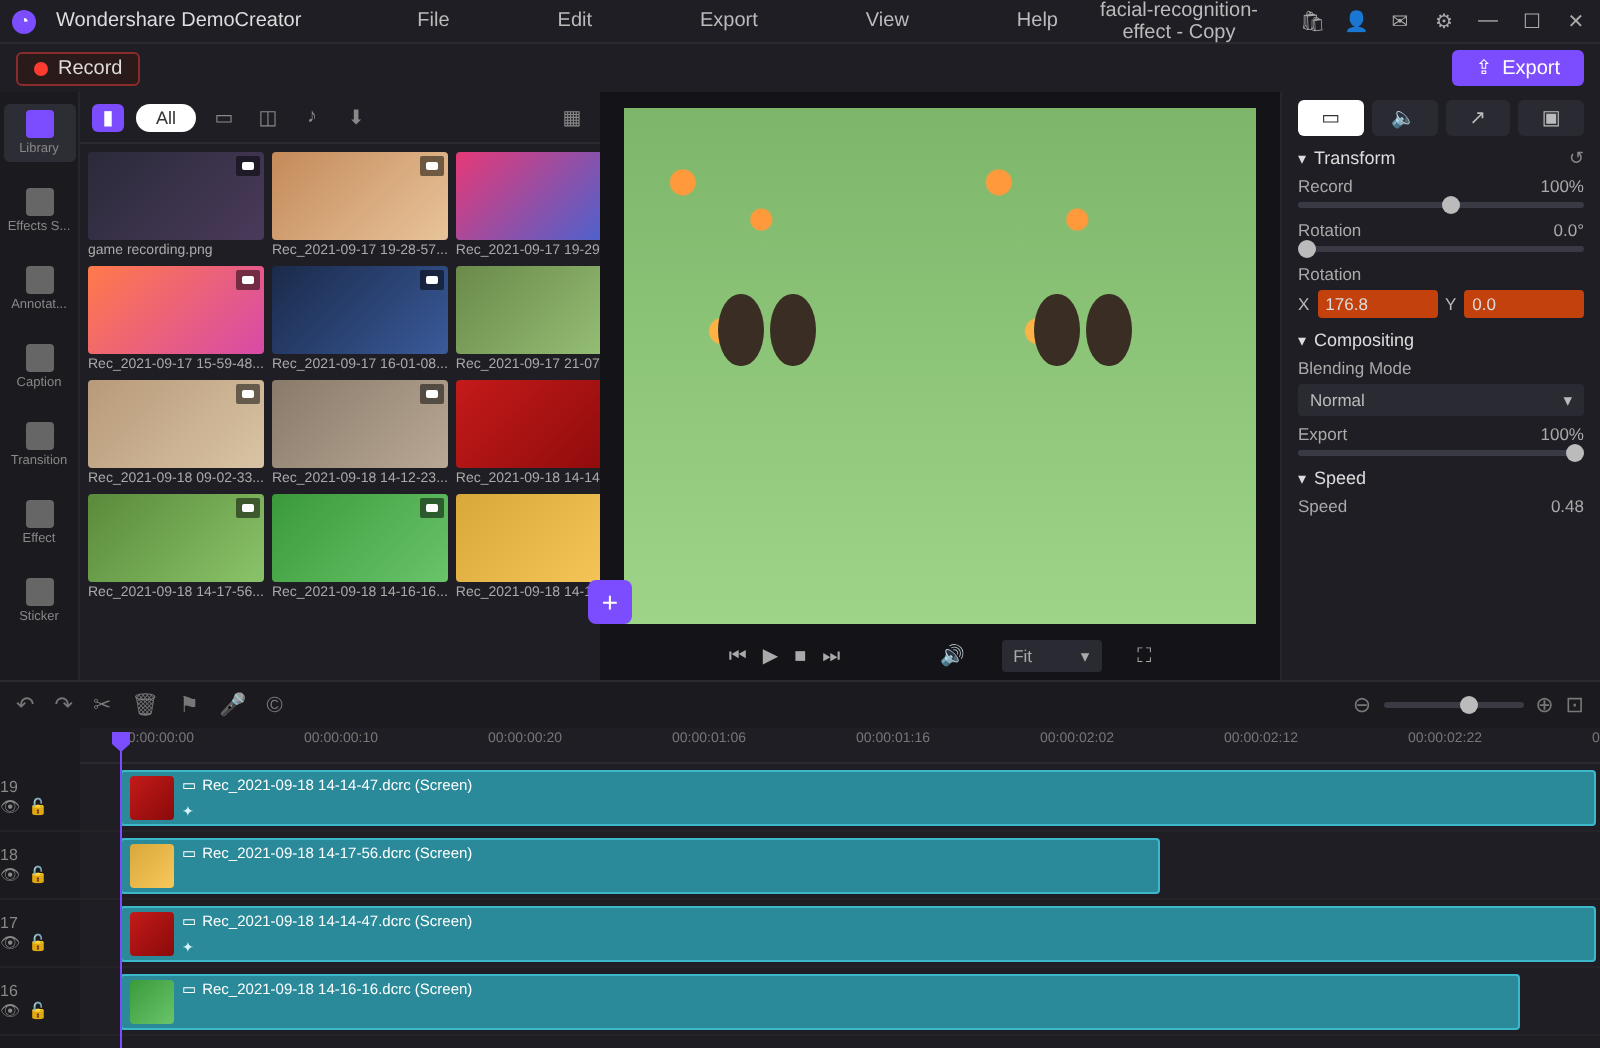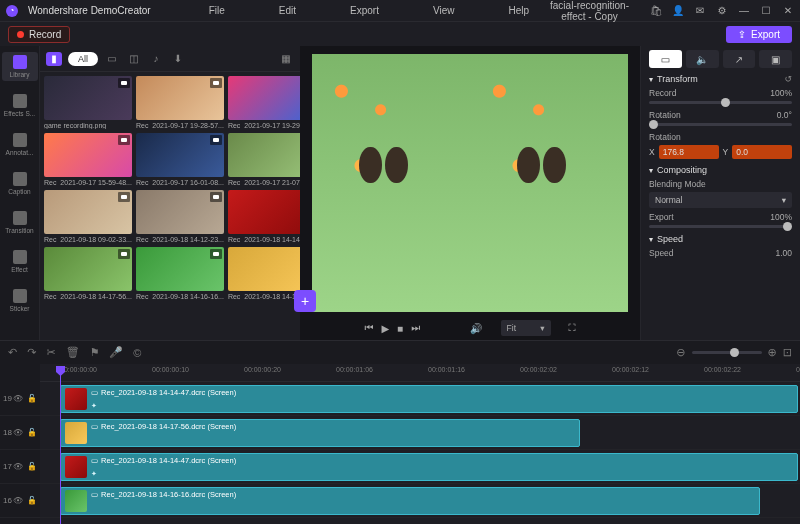--- a/index.html
+++ b/index.html
@@ -59,21 +59,21 @@
   .pos-in { flex: 1; background: #c2410c; padding: 2px 4px; border-radius: 2px; color: #ddd; }
   .select { background: #2a2a32; padding: 3px 6px; border-radius: 2px; font-size: 8.5px; display: flex; justify-content: space-between; cursor: pointer; }
   .add-btn { position: absolute; left: -6px; bottom: 28px; width: 22px; height: 22px; background: #7c4dff; border-radius: 4px; display: flex; align-items: center; justify-content: center; color: #fff; font-size: 14px; cursor: pointer; }
   .tl-tools { height: 24px; background: #1a1a1f; border-top: 1px solid #2a2a30; display: flex; align-items: center; padding: 0 8px; gap: 10px; color: #777; }
   .tl-tools span { cursor: pointer; font-size: 11px; }
   .zoom { margin-left: auto; display: flex; align-items: center; gap: 6px; }
   .zoom-bar { width: 70px; height: 3px; background: #3a3a44; border-radius: 2px; position: relative; }
   .zoom-bar .knob { position: absolute; left: 55%; top: -3px; width: 9px; height: 9px; border-radius: 50%; background: #bbb; }
   .timeline { height: 160px; background: #1e1e24; display: flex; }
   .track-heads { width: 40px; background: #1a1a1f; display: flex; flex-direction: column; padding-top: 18px; }
-  .track-head { height: 34px; display: flex; flex-direction: row; align-items: center; justify-content: center; font-size: 8px; color: #888; gap: 1px; border-bottom: 1px solid #232328; }
+  .track-head { height: 34px; display: flex; flex-direction: column; align-items: flex-start; justify-content: center; font-size: 8px; color: #888; gap: 1px; border-bottom: 1px solid #232328; }
   .track-icons { display: flex; gap: 4px; font-size: 8px; }
   .tracks { flex: 1; position: relative; overflow: hidden; }
   .ruler { height: 18px; border-bottom: 1px solid #2a2a30; display: flex; font-size: 7px; color: #777; position: relative; }
   .ruler span { position: absolute; top: 2px; }
   .playhead { position: absolute; left: 20px; top: 2px; bottom: 0; width: 1px; background: #7c4dff; z-index: 5; }
   .playhead::before { content: ""; position: absolute; top: 0; left: -4px; width: 9px; height: 10px; background: #7c4dff; clip-path: polygon(0 0,100% 0,100% 60%,50% 100%,0 60%); }
   .track { height: 34px; border-bottom: 1px solid #232328; position: relative; }
   .clip { position: absolute; top: 3px; height: 28px; background: #2b8a99; border: 1px solid #3bb8cc; border-radius: 2px; display: flex; align-items: flex-start; padding: 2px 4px; gap: 4px; overflow: hidden; }
   .clip-thumb { width: 22px; height: 22px; border-radius: 2px; flex-shrink: 0; }
   .clip-label { font-size: 7.5px; color: #fff; white-space: nowrap; display: flex; align-items: center; gap: 3px; }
@@ -301,21 +301,21 @@
         <span>100%</span>
       </div>
     <div class="slider">
         <div class="knob" style="left:calc(100% - 9px);"></div>
       </div>
     <div class="sect-head">
         <span>Speed</span>
       </div>
     <div class="prop-row">
         <span>Speed</span>
-        <span>1.00</span>
+        <span>0.48</span>
       </div>
   </div>
 </div>
 
 <div class="tl-tools">
   <span>↶</span>
   <span>↷</span>
   <span>✂</span>
   <span>🗑</span>
   <span>⚑</span>

